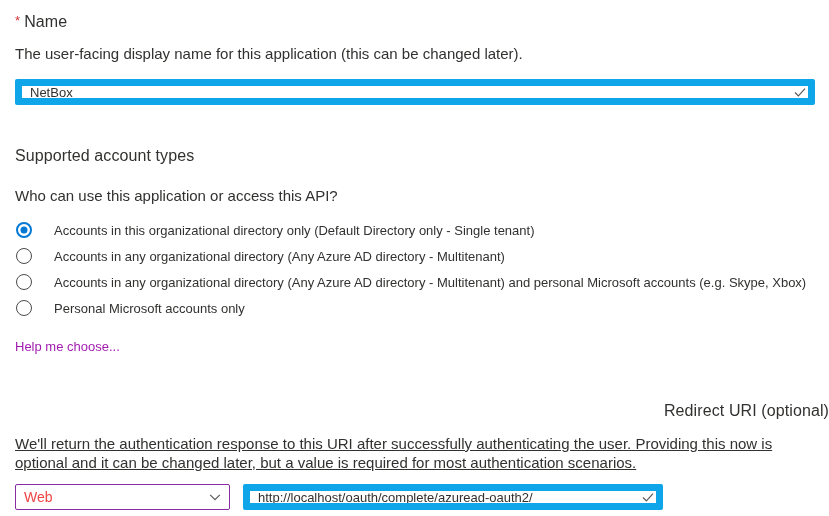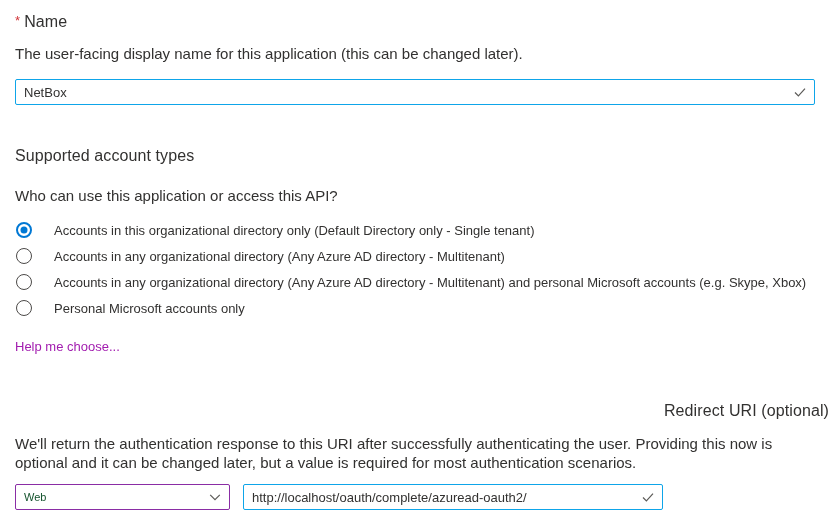--- a/index.html
+++ b/index.html
@@ -41,21 +41,21 @@
   .name-desc { margin-top: 13px; }
   .text-field-wrap {
     position: relative;
     width: 800px;
     height: 26px;
     margin-top: 16px;
   }
   .text-field {
     width: 100%;
     height: 100%;
-    border: 1px solid #0ea5e9;
+    border: 7px solid #0ea5e9;
     border-radius: 2px;
     font-family: "Liberation Sans", "DejaVu Sans", sans-serif;
     font-size: 13px;
     color: #323130;
     padding: 0 28px 0 8px;
     outline: none;
     background: #fff;
   }
   .field-check {
     position: absolute;
@@ -107,42 +107,42 @@
   .help-link {
     display: inline-block;
     margin-top: 18px;
     font-size: 13px;
     color: #a21caf;
     text-decoration: none;
     cursor: pointer;
   }
   
   .redirect-heading { margin-top: 47px; text-align: right; }
-  .redirect-desc { margin-top: 14px; }
+  .redirect-desc { margin-top: 14px; text-decoration: underline; }
   .redirect-row {
     display: flex;
     gap: 13px;
     margin-top: 12px;
   }
   .select-wrap {
     position: relative;
     width: 215px;
     height: 26px;
   }
   .select-box {
     width: 100%;
     height: 100%;
     border: 1px solid #8a2da5;
     border-radius: 2px;
     background: #fff;
     display: flex;
     align-items: center;
     padding: 0 28px 0 8px;
-    font-size: 11px;
-    color: #14532d;
+    font-size: 14px;
+    color: #ef4444;
     cursor: pointer;
   }
   .uri-field-wrap {
     position: relative;
     width: 420px;
     height: 26px;
   }
 </style>
 </head>
 <body>

